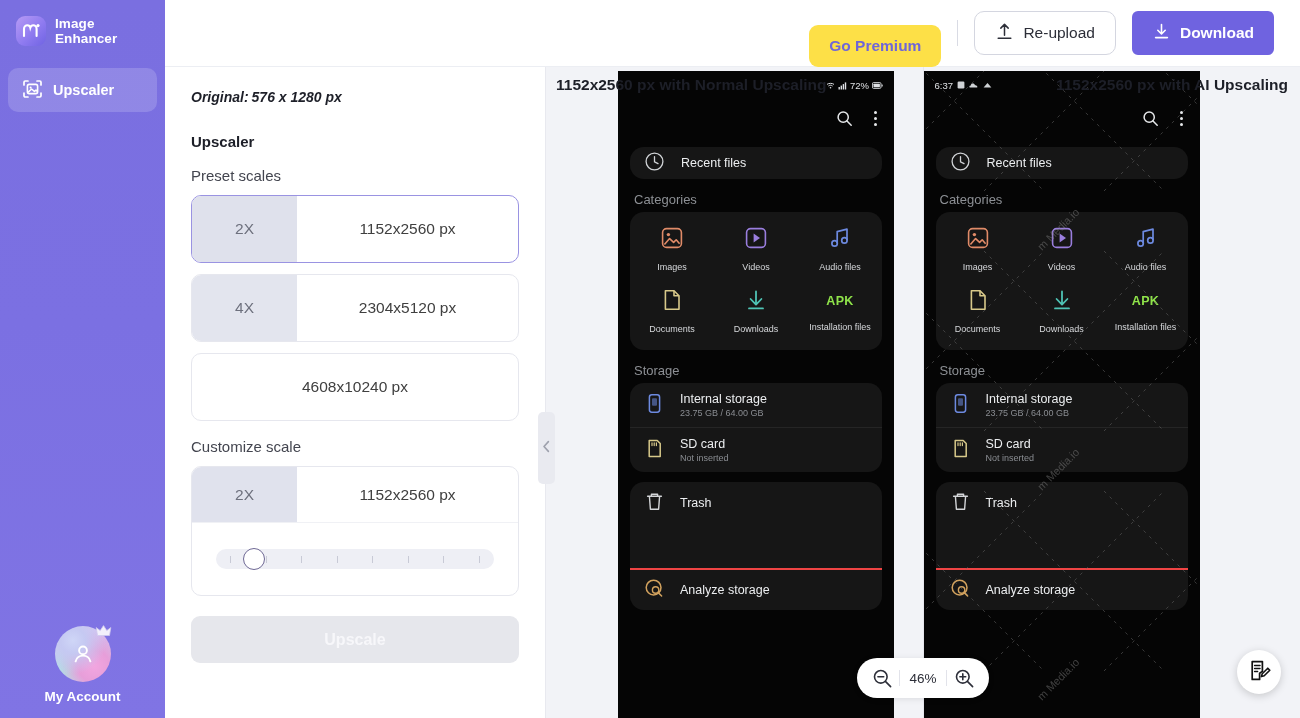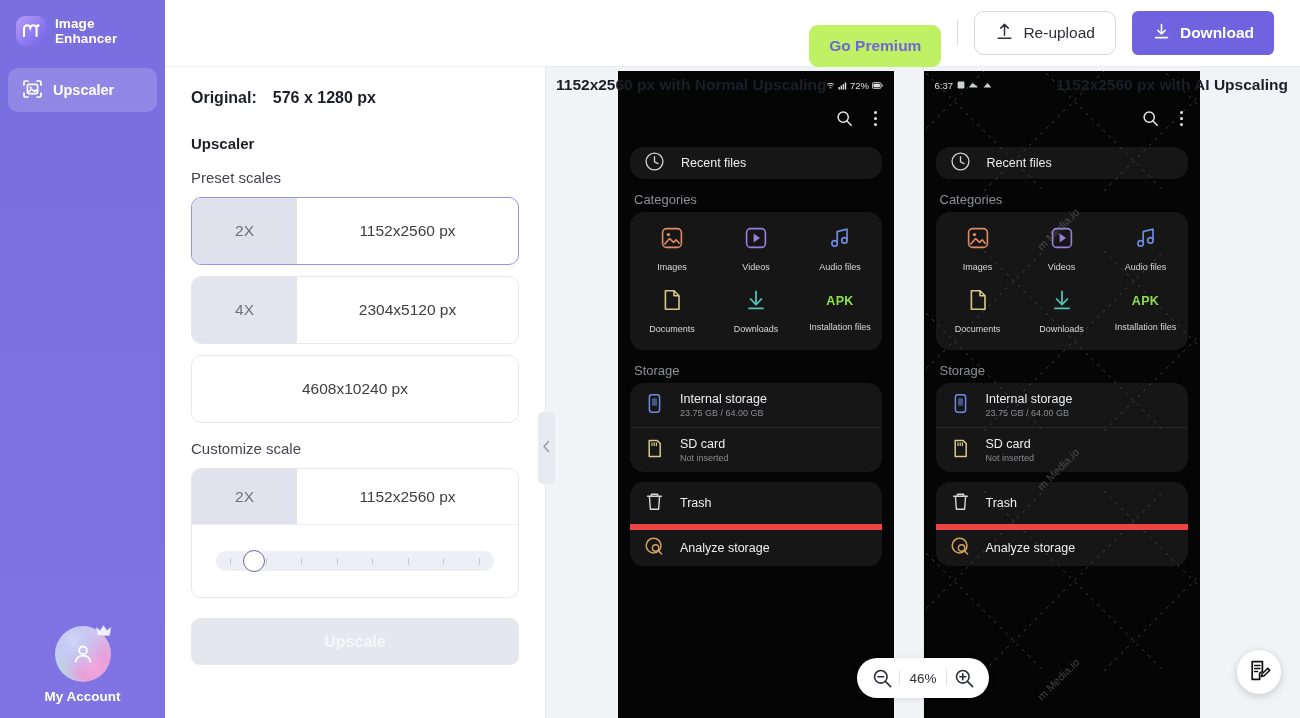--- a/index.html
+++ b/index.html
@@ -62,21 +62,21 @@
   .main { flex: 1; display: flex; flex-direction: column; height: 718px; min-width: 0; }
 
   .topbar {
     height: 67px; flex: 0 0 67px; background: #fff;
     border-bottom: 1px solid #eceef3;
     display: flex; align-items: center; justify-content: flex-end;
     padding-right: 26px; gap: 0;
   }
   .btn-premium {
     height: 42px; padding: 0 20px; border: none; border-radius: 9px;
-    background: #bef264; color: #6f66d9; font-size: 15.5px; font-weight: 700;
+    background: #fde047; color: #6f66d9; font-size: 15.5px; font-weight: 700;
     font-family: inherit; cursor: pointer; margin-top: 25px;
   }
   .divider-v { width: 1px; height: 26px; background: #d9dbe4; margin: 0 16px; }
   .btn-reupload {
     height: 44px; padding: 0 20px; border: 1px solid #d4d6e0; border-radius: 10px;
     background: #fff; color: #2c2e38; font-size: 15.5px; font-weight: 400;
     font-family: inherit; cursor: pointer;
     display: flex; align-items: center; gap: 9px;
   }
   .btn-download {
@@ -86,21 +86,21 @@
     display: flex; align-items: center; gap: 9px;
   }
 
   .body { flex: 1; display: flex; min-height: 0; }
 
   
   .settings {
     width: 380px; flex: 0 0 380px; background: #fff; padding: 22px 26px 0 26px;
     position: relative; overflow: hidden;
   }
-  .orig-line { display: flex; gap: 16px; font-size: 16px; font-weight: 700; color: #1d1f28; }
+  .orig-line { display: flex; gap: 3px; font-size: 14px; font-weight: 700; color: #1d1f28; font-style: italic; }
   .orig-val { font-weight: 700; color: #1d1f28; }
   .section-title { margin-top: 28px; font-size: 15px; font-weight: 700; color: #1d1f28; }
   .sub-label { margin-top: 17px; font-size: 15px; color: #43454f; font-weight: 400; }
 
   .scale-row {
     margin-top: 11px; height: 68px; display: flex; align-items: stretch;
     border: 1px solid #e6e7ee; border-radius: 10px; overflow: hidden; background: #fff;
     cursor: pointer;
   }
   .scale-row.selected { border: 1.6px solid #9a93e2; }
@@ -191,21 +191,21 @@
   .cat-name { color: #d7d9dc; font-size: 9px; }
   .apk-text { color: #8fe34a; font-size: 12.5px; font-weight: 700; letter-spacing: .3px;
               height: 26px; display:flex; align-items:center; }
 
   .stor-item { display: flex; align-items: center; gap: 15px; padding: 9px 14px; }
   .stor-item + .stor-item { border-top: 1px solid #252525; }
   .stor-title { color: #eceef0; font-size: 12.5px; }
   .stor-sub { color: #8a8d92; font-size: 9px; margin-top: 2px; }
 
   .tool-item { display: flex; align-items: center; gap: 15px; height: 42px; padding: 0 14px; }
-  .tool-item + .tool-item { border-top: 6px solid #ef4444; }
+  .tool-item + .tool-item { border-top: 2px solid #ef4444; margin-top: 44px; }
   .tool-txt { color: #eceef0; font-size: 12.5px; }
 
   .watermark { position: absolute; inset: 0; pointer-events: none; opacity: .5; }
 
   .zoombar {
     position: absolute; left: 50%; transform: translateX(-50%);
     bottom: 20px; height: 40px; background: #ffffff; border-radius: 20px;
     display: flex; align-items: center; gap: 0; padding: 0 8px; z-index: 9;
     box-shadow: 0 1px 6px rgba(0,0,0,.10);
   }

